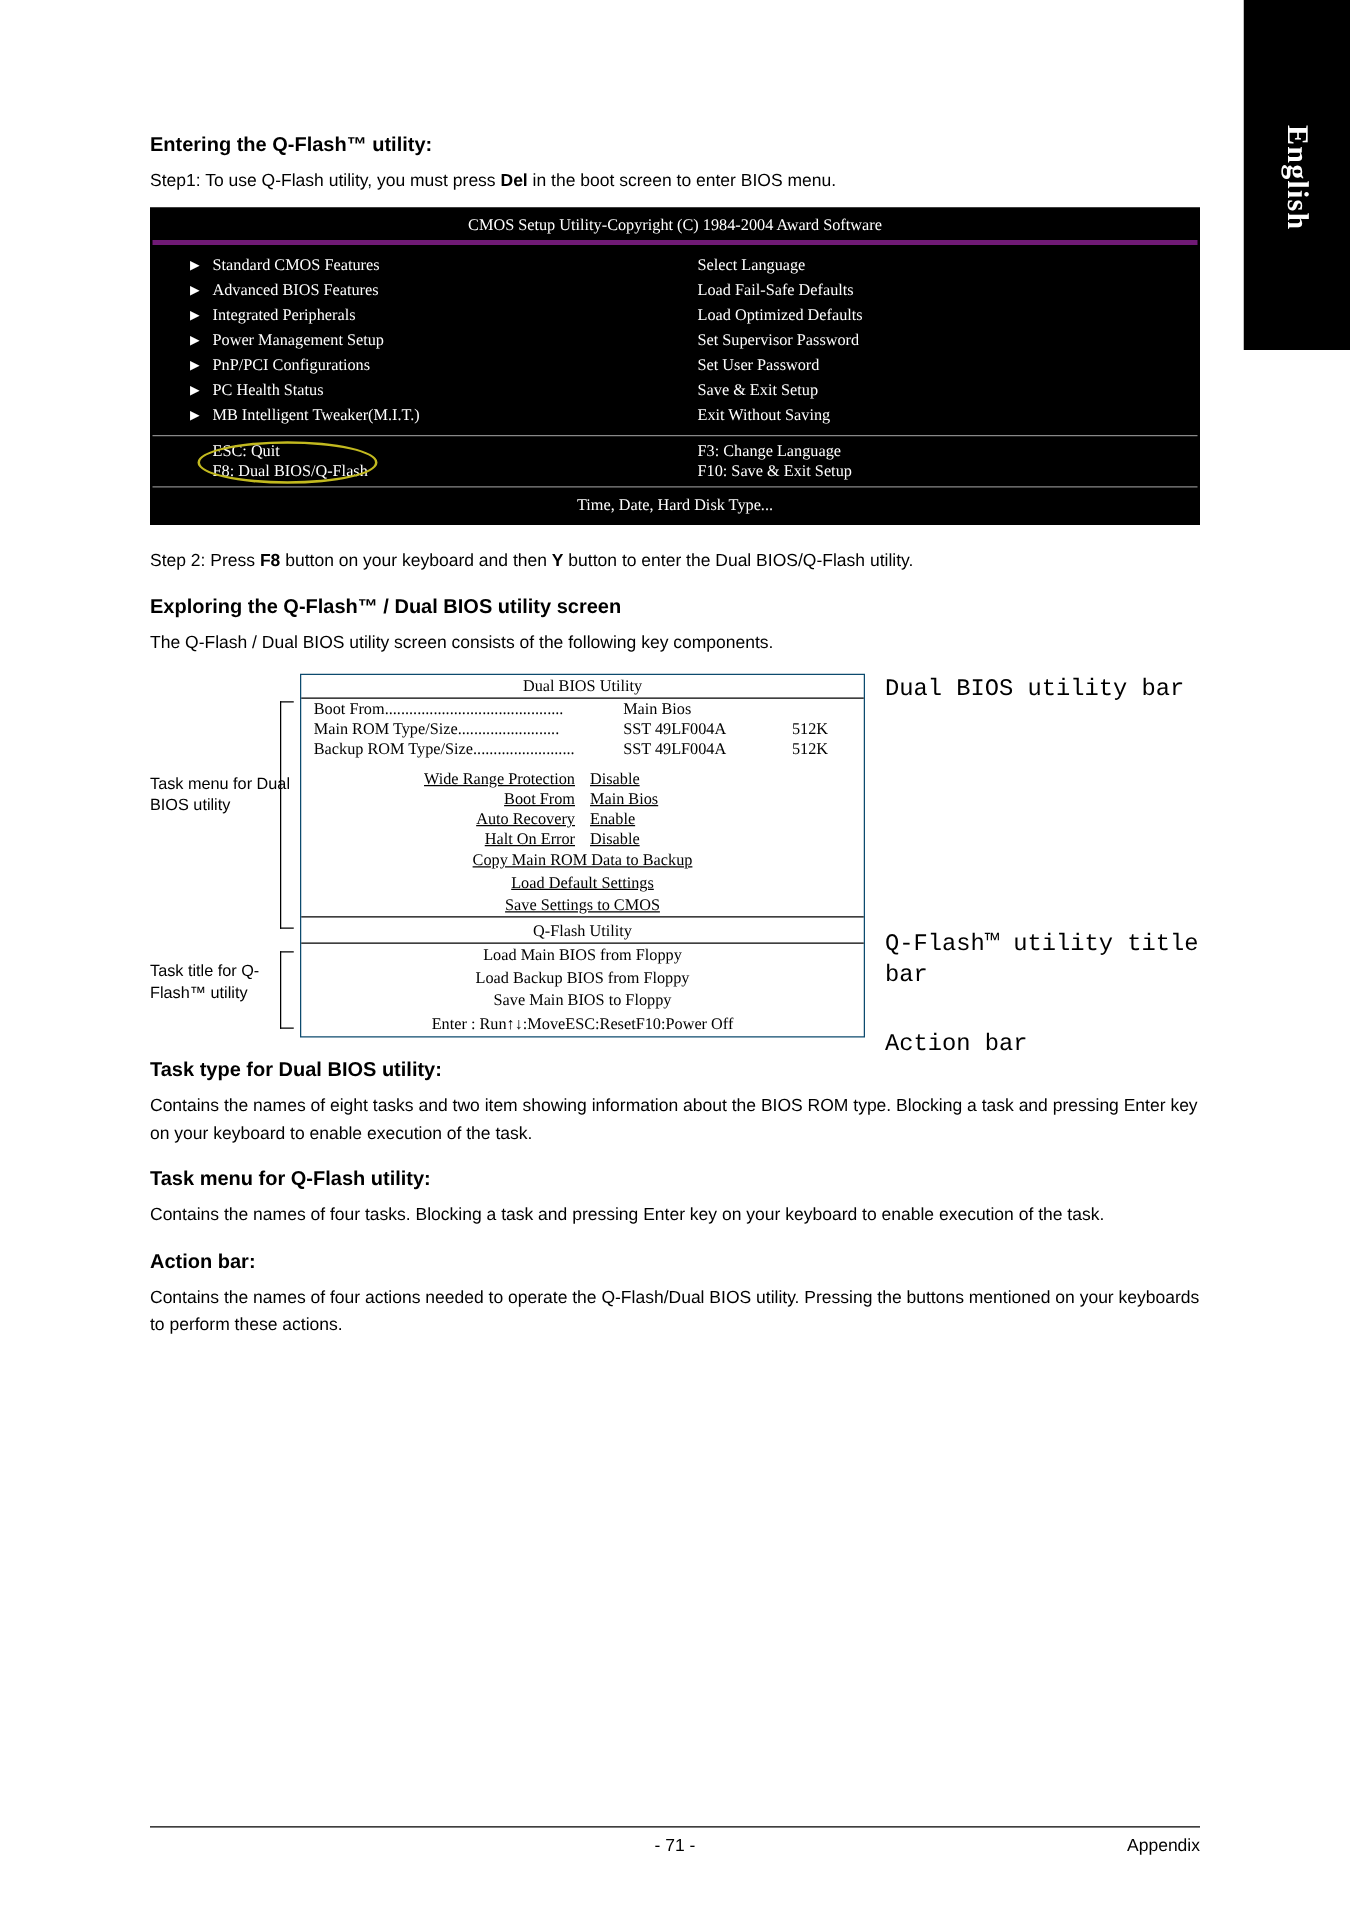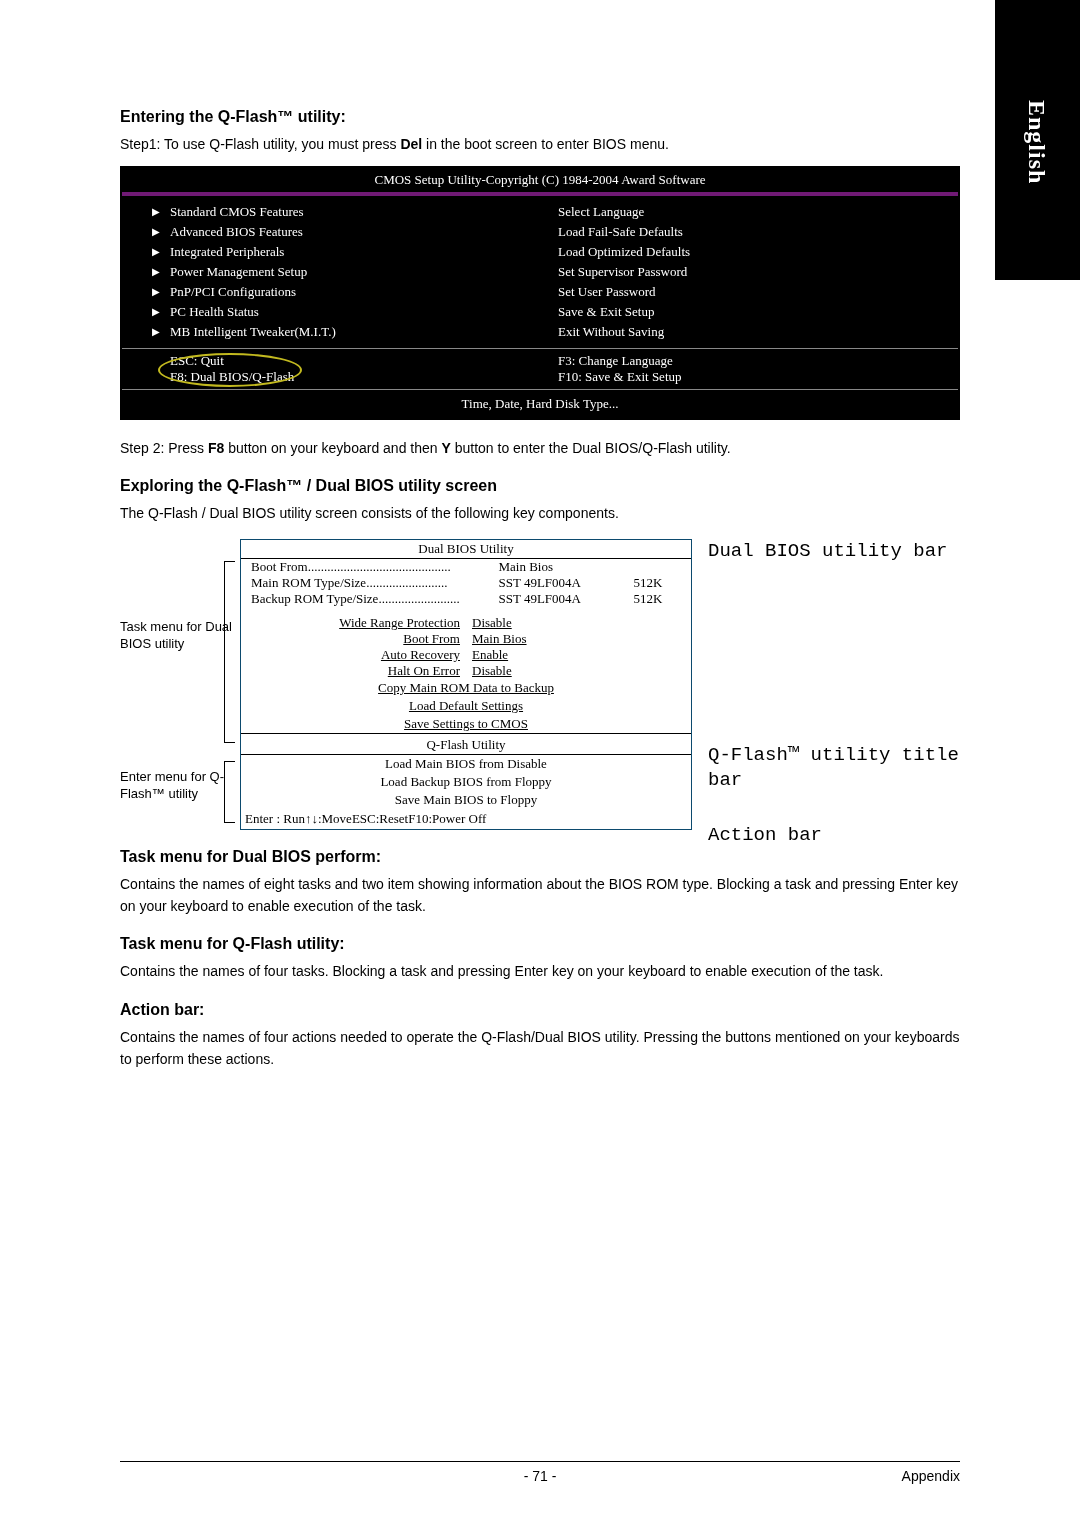--- a/index.html
+++ b/index.html
@@ -157,21 +157,21 @@
   .dotleadL::after { content: "............................................"; letter-spacing: 0px; }
   .bios-info-val { flex: 0 0 30%; text-align: left; }
   .bios-info-size { flex: 0 0 15%; text-align: left; }
   .bios-settings {
     padding: 2px 0;
     text-decoration: underline;
   }
   .bios-setting-row { display:flex; justify-content:center; gap:12px; }
   .bios-setting-row .k { text-align:right; width:50%; }
   .bios-setting-row .v { text-align:left; width:50%; }
-  .bios-actions { display:flex; justify-content:flex-start; padding: 2px 4px; }
+  .bios-actions { display:flex; justify-content:center; padding: 2px 4px; }
   .left-bracket {
     position: absolute;
     border-top: 1px solid #000;
     border-left: 1px solid #000;
     border-bottom: 1px solid #000;
     width: 10px;
   }
 
   
   .footer-rule {
@@ -242,21 +242,21 @@
     Step 2: Press <b>F8</b> button on your keyboard and then <b>Y</b> button to enter the Dual BIOS/Q-Flash utility.
   </p>
 
   <h3 class="section-heading">Exploring the Q-Flash™ / Dual BIOS utility screen</h3>
   <p class="para">The Q-Flash / Dual BIOS utility screen consists of the following key components.</p>
 
   <div class="bios-diagram">
     <div class="bios-left-labels">
       <div class="lbl" style="top:80px;">Task menu for Dual BIOS utility</div>
       <div class="left-bracket" style="top:22px; height:180px; left:104px;"></div>
-      <div class="lbl" style="top:230px;">Enter menu for Q-Flash™ utility</div>
+      <div class="lbl" style="top:230px;">Task title for Q-Flash™ utility</div>
       <div class="left-bracket" style="top:222px; height:60px; left:104px;"></div>
     </div>
     <div class="bios-box">
       <div class="bios-row bios-border-b">Dual BIOS Utility</div>
       <div class="bios-info-row">
         <div class="bios-info-label"><span>Boot From</span><span class="dotleadL"></span></div>
         <div class="bios-info-val">Main Bios</div>
         <div class="bios-info-size"></div>
       </div>
       <div class="bios-info-row">
@@ -285,38 +285,38 @@
           </div>
         <div class="bios-setting-row">
             <div class="k">Halt On Error</div>
             <div class="v">Disable</div>
           </div>
         <div class="bios-row">Copy Main ROM Data to Backup</div>
         <div class="bios-row">Load Default Settings</div>
         <div class="bios-row bios-border-b">Save Settings to CMOS</div>
       </div>
       <div class="bios-row bios-border-b">Q-Flash Utility</div>
-      <div class="bios-row">Load Main BIOS from Disable</div>
+      <div class="bios-row">Load Main BIOS from Floppy</div>
       <div class="bios-row">Load Backup BIOS from Floppy</div>
       <div class="bios-row">Save Main BIOS to Floppy</div>
       <div class="bios-actions">
         <span>Enter : Run</span>
         <span>↑↓:Move</span>
         <span>ESC:Reset</span>
         <span>F10:Power Off</span>
       </div>
     </div>
     <div class="bios-right-labels">
       <div class="rlbl" style="top:0px;">Dual BIOS utility bar</div>
       <div class="rlbl" style="top:204px;">Q-Flash™ utility title bar</div>
       <div class="rlbl" style="top:284px;">Action bar</div>
     </div>
   </div>
 
-  <h3 class="section-heading">Task menu for Dual BIOS perform:</h3>
+  <h3 class="section-heading">Task type for Dual BIOS utility:</h3>
   <p class="para">Contains the names of eight tasks and two item showing information about the BIOS ROM type. Blocking a task and pressing Enter key on your keyboard to enable execution of the task.</p>
 
   <h3 class="section-heading">Task menu for Q-Flash utility:</h3>
   <p class="para">Contains the names of four tasks. Blocking a task and pressing Enter key on your keyboard to enable execution of the task.</p>
 
   <h3 class="section-heading">Action bar:</h3>
   <p class="para">Contains the names of four actions needed to operate the Q-Flash/Dual BIOS utility. Pressing the buttons mentioned on your keyboards to perform these actions.</p>
 
   <div class="footer-rule">
     <div class="pg">- 71 -</div>

